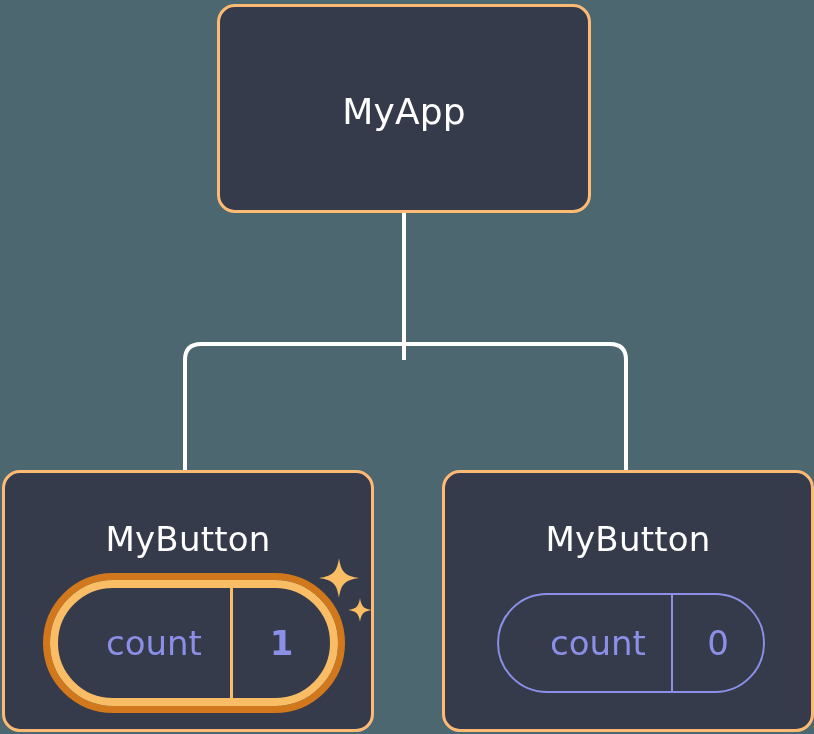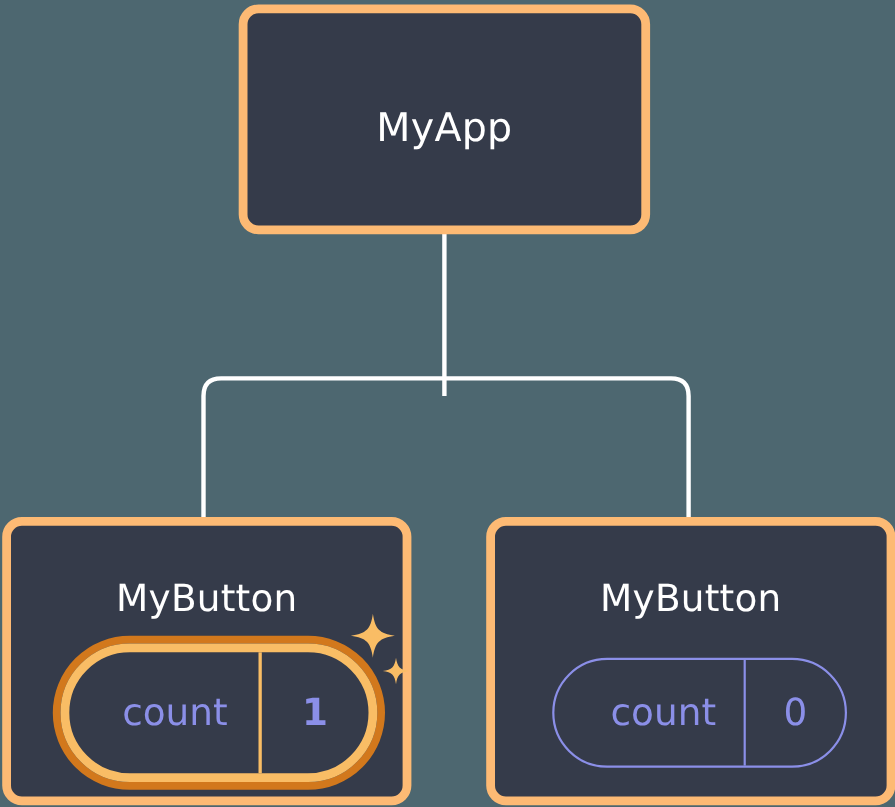--- a/index.html
+++ b/index.html
@@ -23,21 +23,21 @@
     top: 0;
     width: 814px;
     height: 734px;
     pointer-events: none;
   }
 
   
   .node {
     position: absolute;
     background: #353b4a;
-    border: 8px solid #fdba74;
+    border: 3px solid #fdba74;
     border-radius: 18px;
     box-sizing: border-box;
   }
   .node-root {
     left: 217px;
     top: 4px;
     width: 374px;
     height: 209px;
   }
   .node-child-left {

